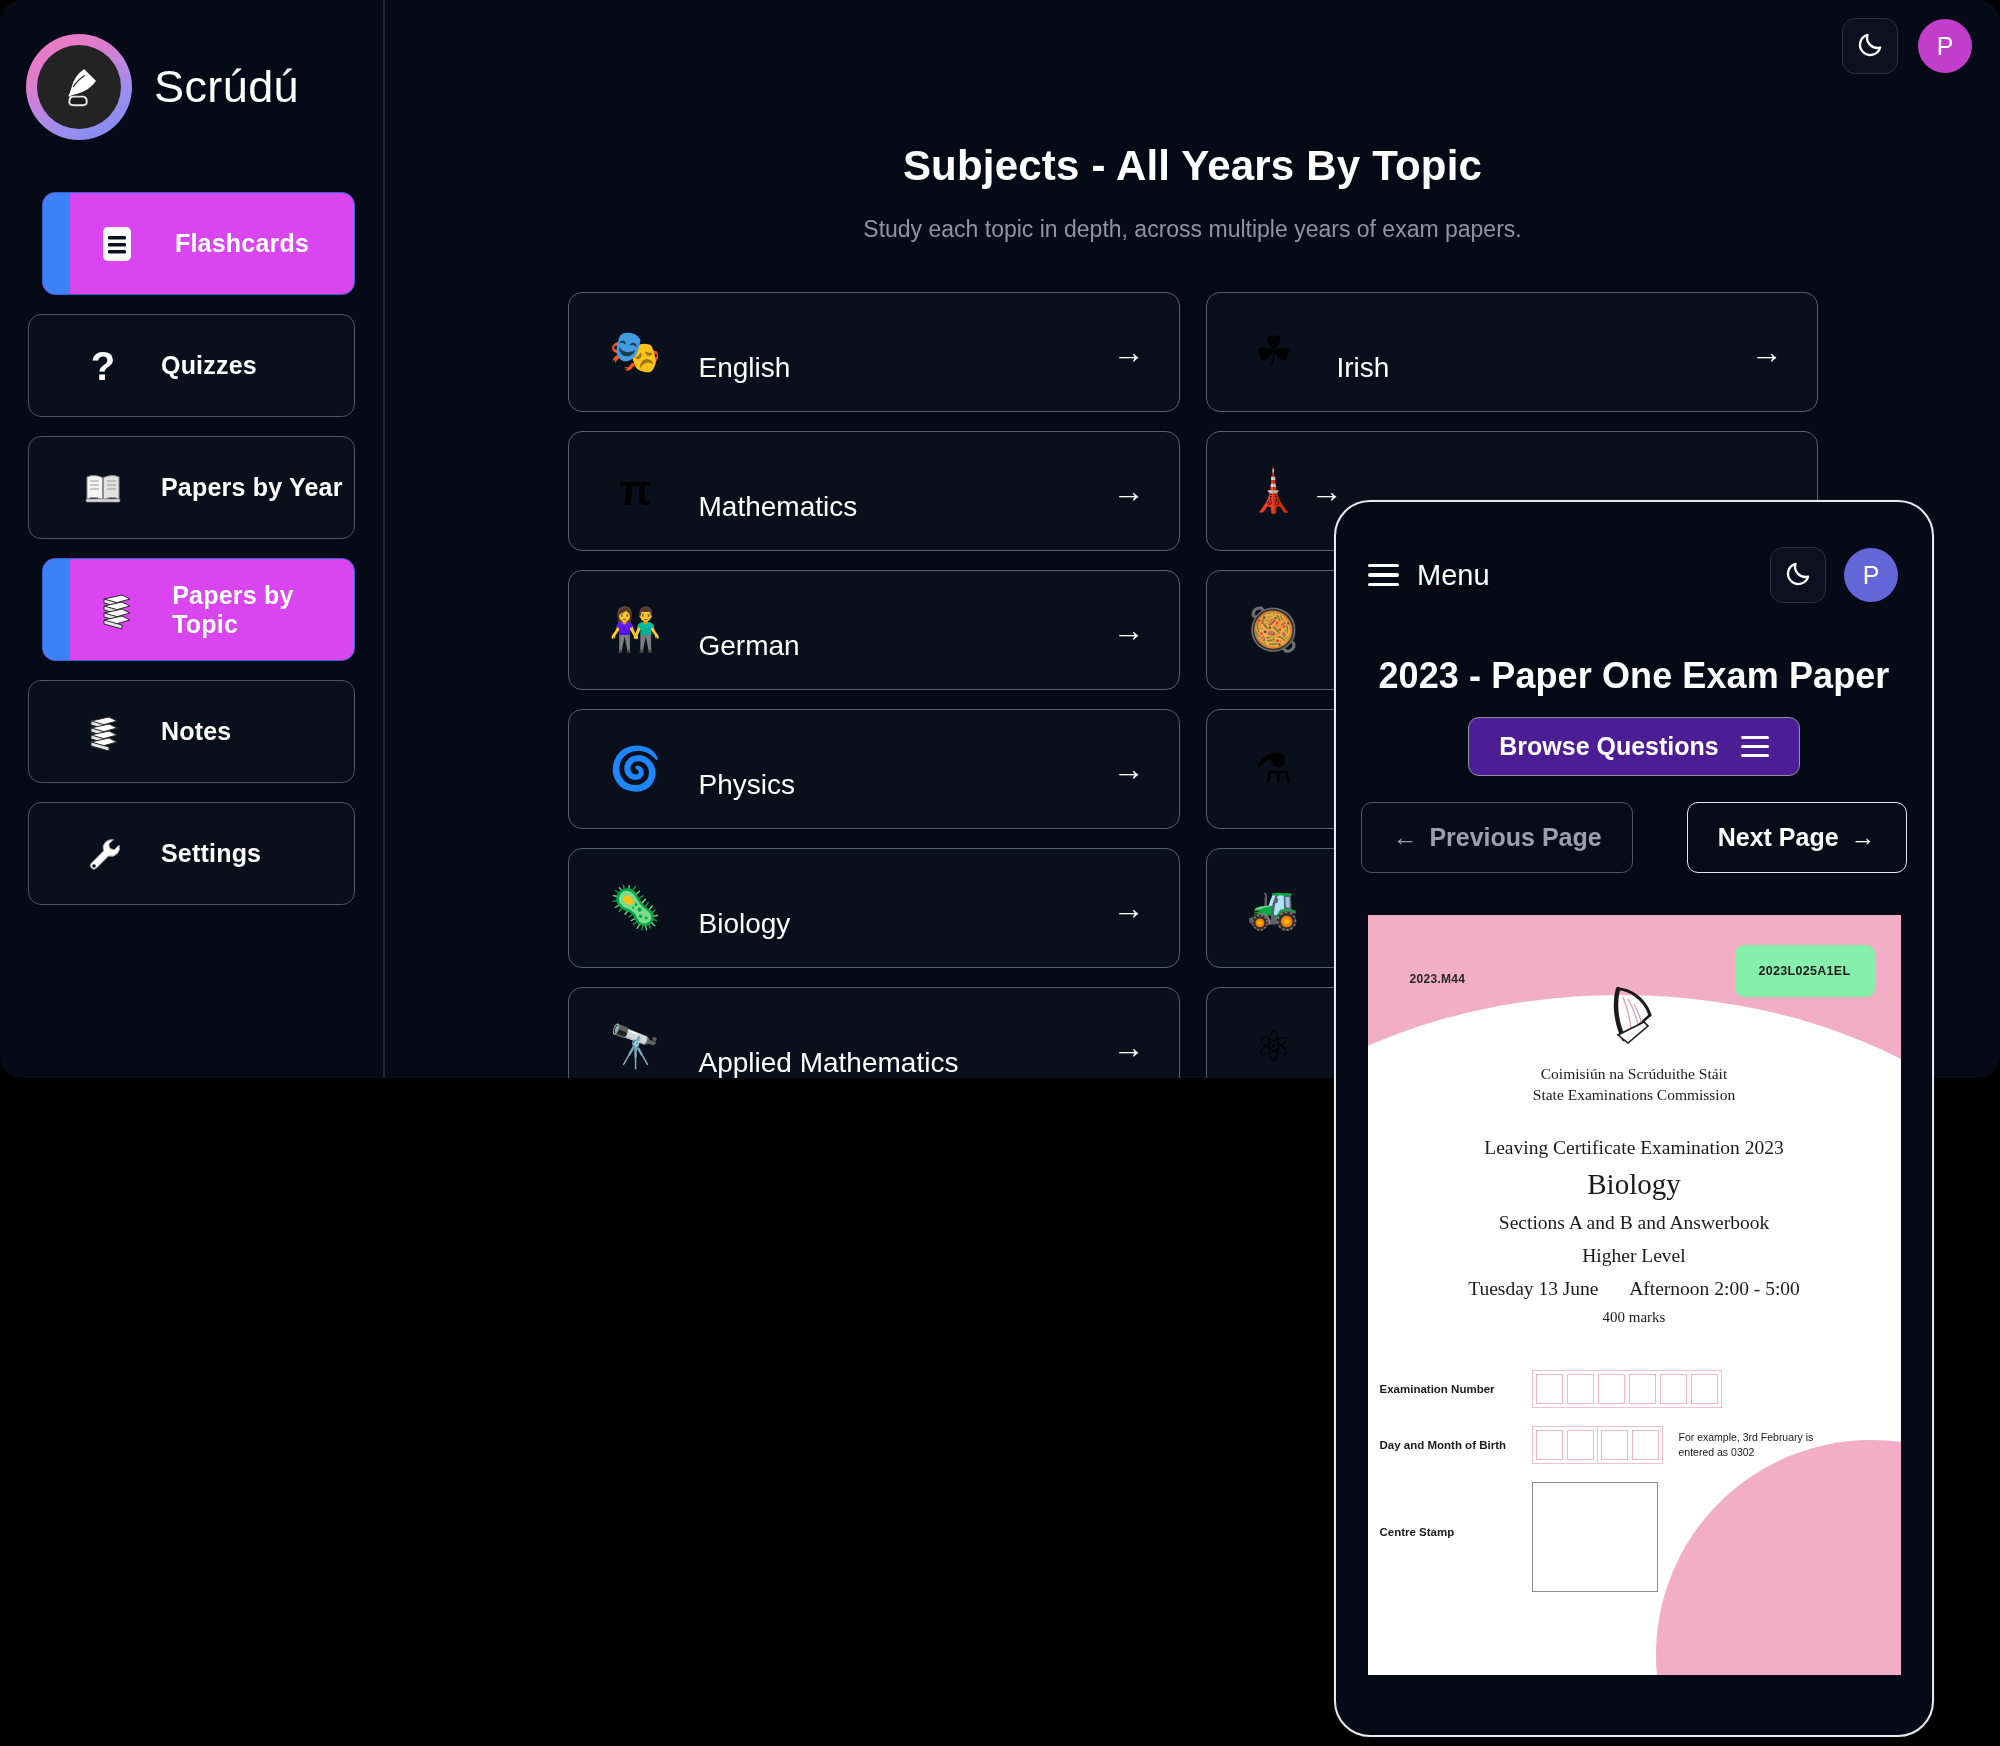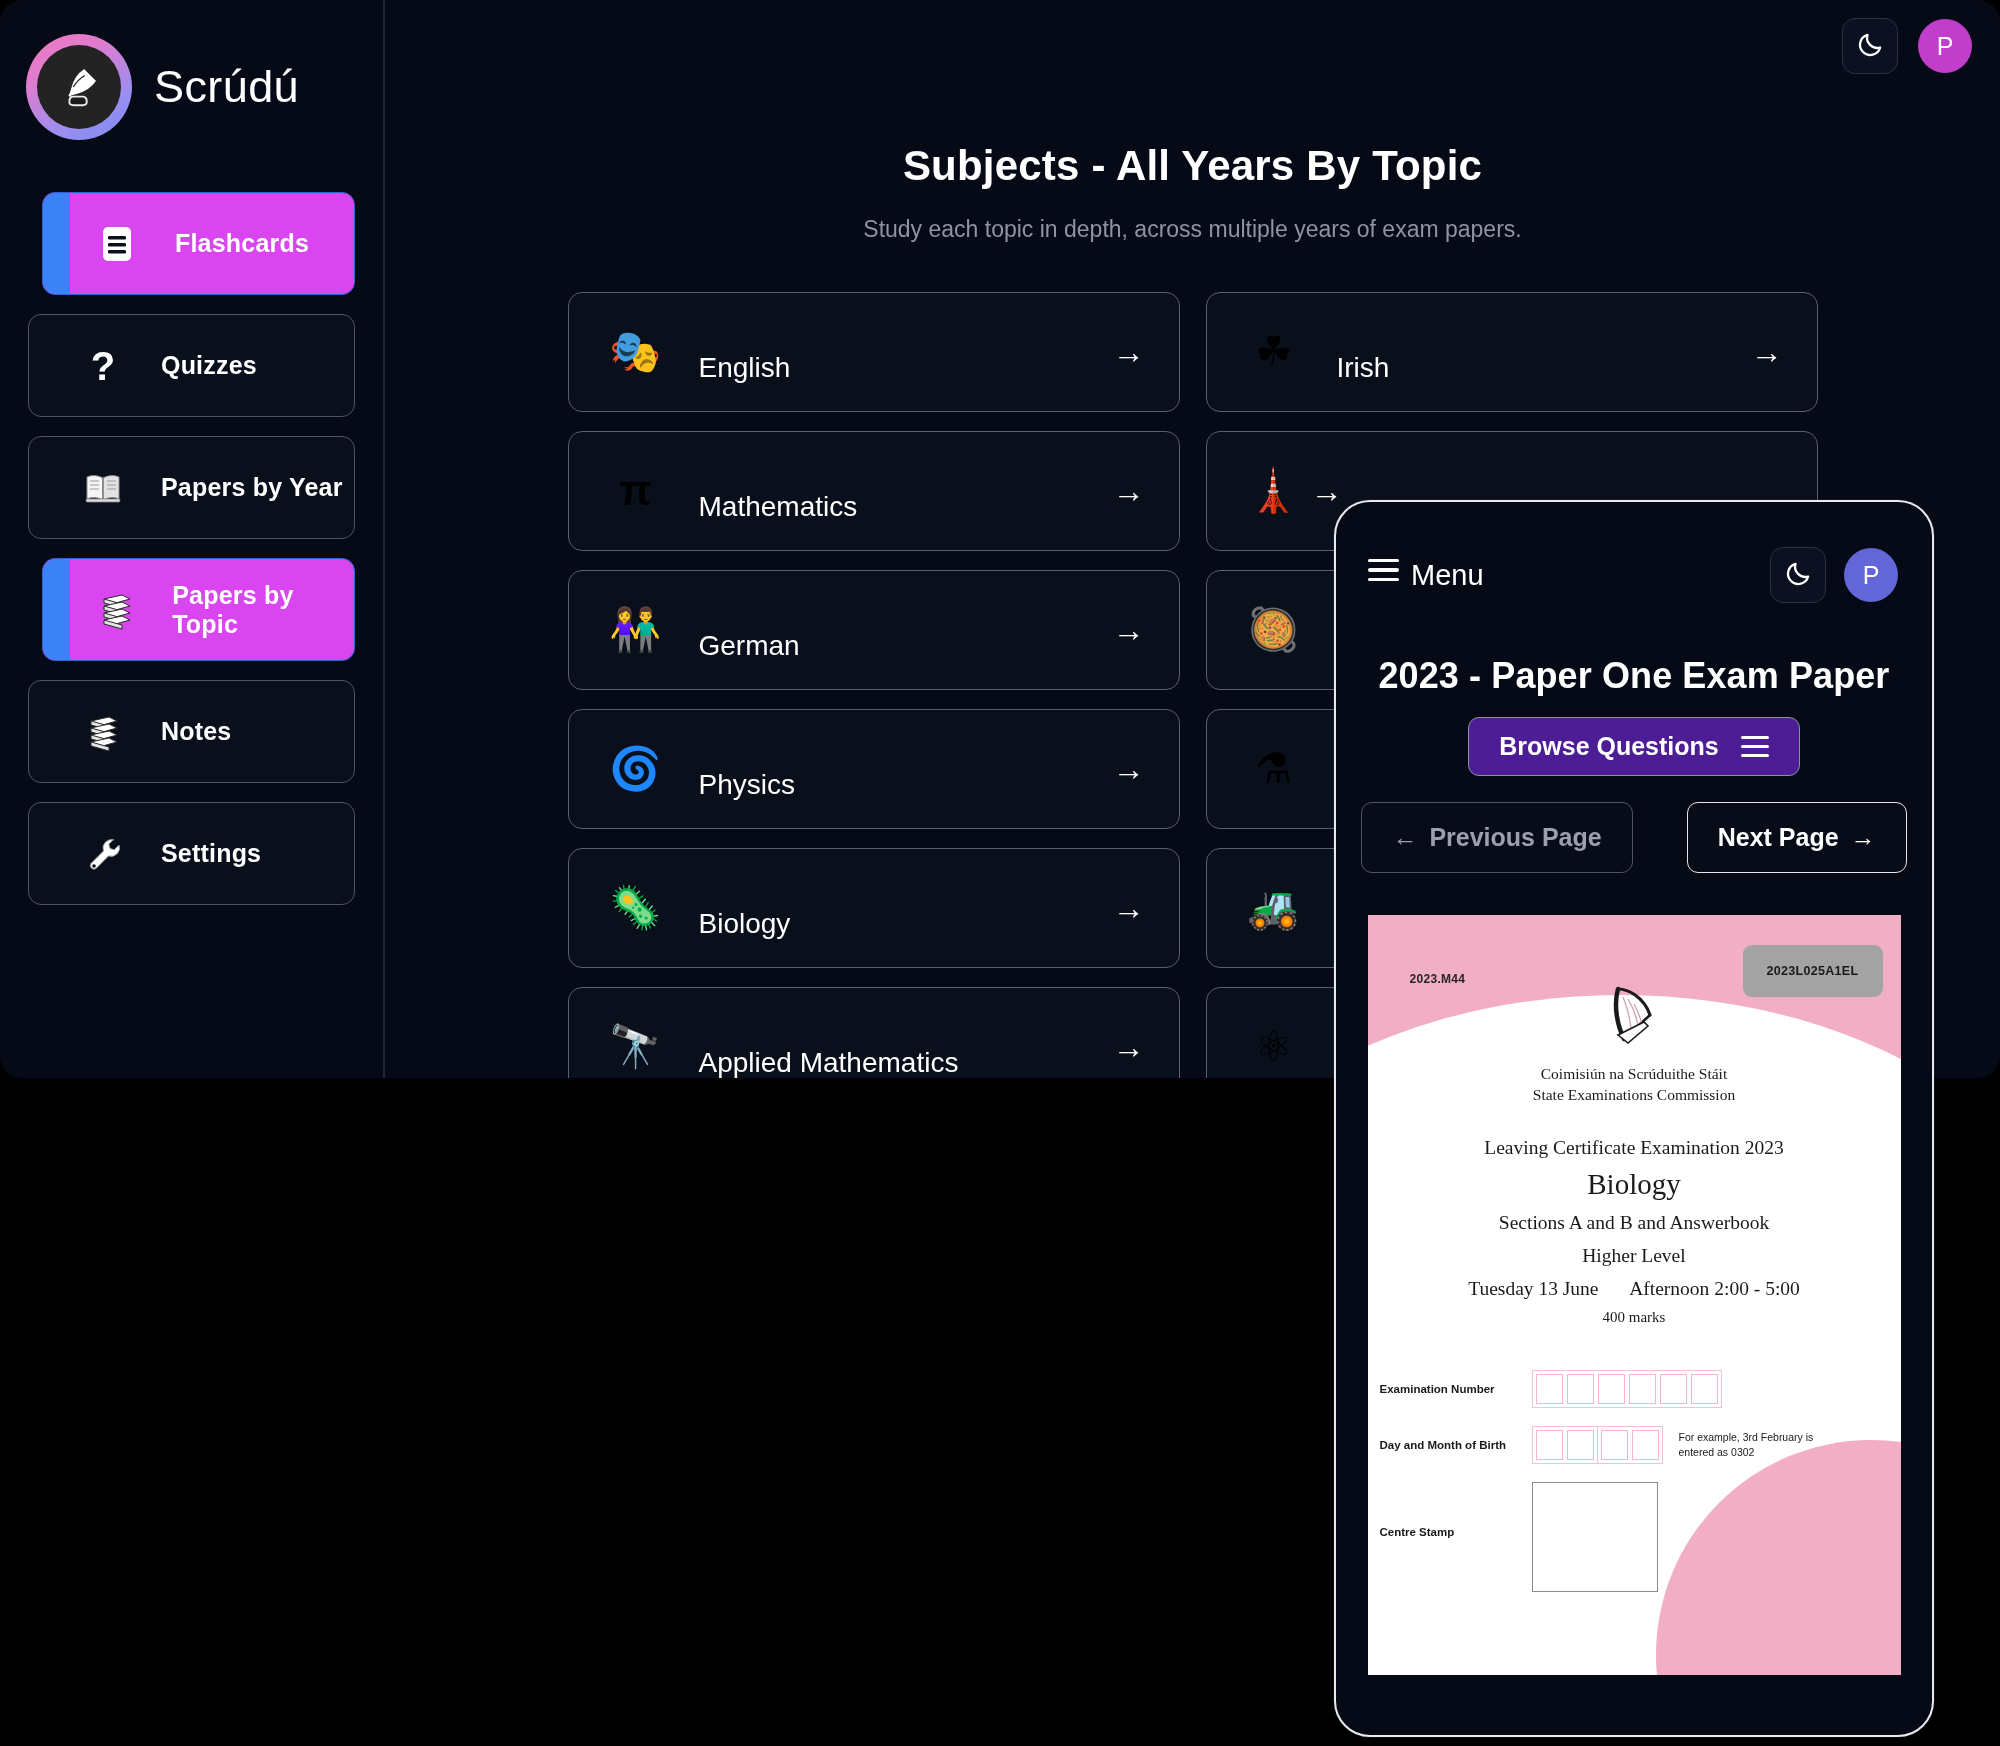--- a/index.html
+++ b/index.html
@@ -133,21 +133,21 @@
     background: #050a16;
     border: 2.5px solid #e9eaf0;
     border-radius: 36px;
     overflow: hidden;
     box-shadow: 0 0 0 1px rgba(255,255,255,.05);
   }
   .phone-top {
     display: flex; align-items: center; justify-content: space-between;
     padding: 45px 34px 0 32px;
   }
-  .menu-btn { display: flex; align-items: flex-start; gap: 12px; }
+  .menu-btn { display: flex; align-items: center; gap: 18px; text-decoration: underline; }
   .burger { display: inline-flex; flex-direction: column; gap: 6px; }
   .burger i { display:block; width: 31px; height: 3.5px; background: #ffffff; border-radius: 2px; }
   .menu-label { font-size: 29px; color: #ffffff; font-weight: 400; }
   .phone-top-right { display: flex; align-items: center; gap: 18px; }
 
   .phone-title {
     text-align: center; margin-top: 52px;
     font-size: 36px; font-weight: 700; color: #ffffff; letter-spacing: .1px;
   }
   .browse-wrap { display: flex; justify-content: center; margin-top: 20px; }
@@ -195,22 +195,22 @@
     width: 430px; height: 430px;
     background: #f2aec4;
     border-radius: 50%;
   }
   .paper-code-left {
     position: absolute; left: 42px; top: 57px;
     font-family: "Liberation Sans", sans-serif;
     font-size: 12px; font-weight: 700; color: #262626; letter-spacing: .3px;
   }
   .paper-code-box {
-    position: absolute; right: 18px; top: 30px;
-    width: 140px; height: 52px; background: #a3a3a3; border-radius: 9px;
+    position: absolute; right: 26px; top: 30px;
+    width: 140px; height: 52px; background: #86efac; border-radius: 9px;
     display:flex; align-items:center; justify-content:center;
     font-family: "Liberation Sans", sans-serif;
     font-size: 12.5px; font-weight: 700; color: #1a1a1a; letter-spacing: .3px;
   }
   .paper-harp { position: absolute; left: 50%; transform: translateX(-50%); top: 68px; }
   .paper-harp svg { width: 60px; height: 76px; }
   .paper-org {
     position: absolute; left: 0; right: 0; top: 148px;
     text-align: center; font-size: 15.5px; line-height: 1.38;
   }

